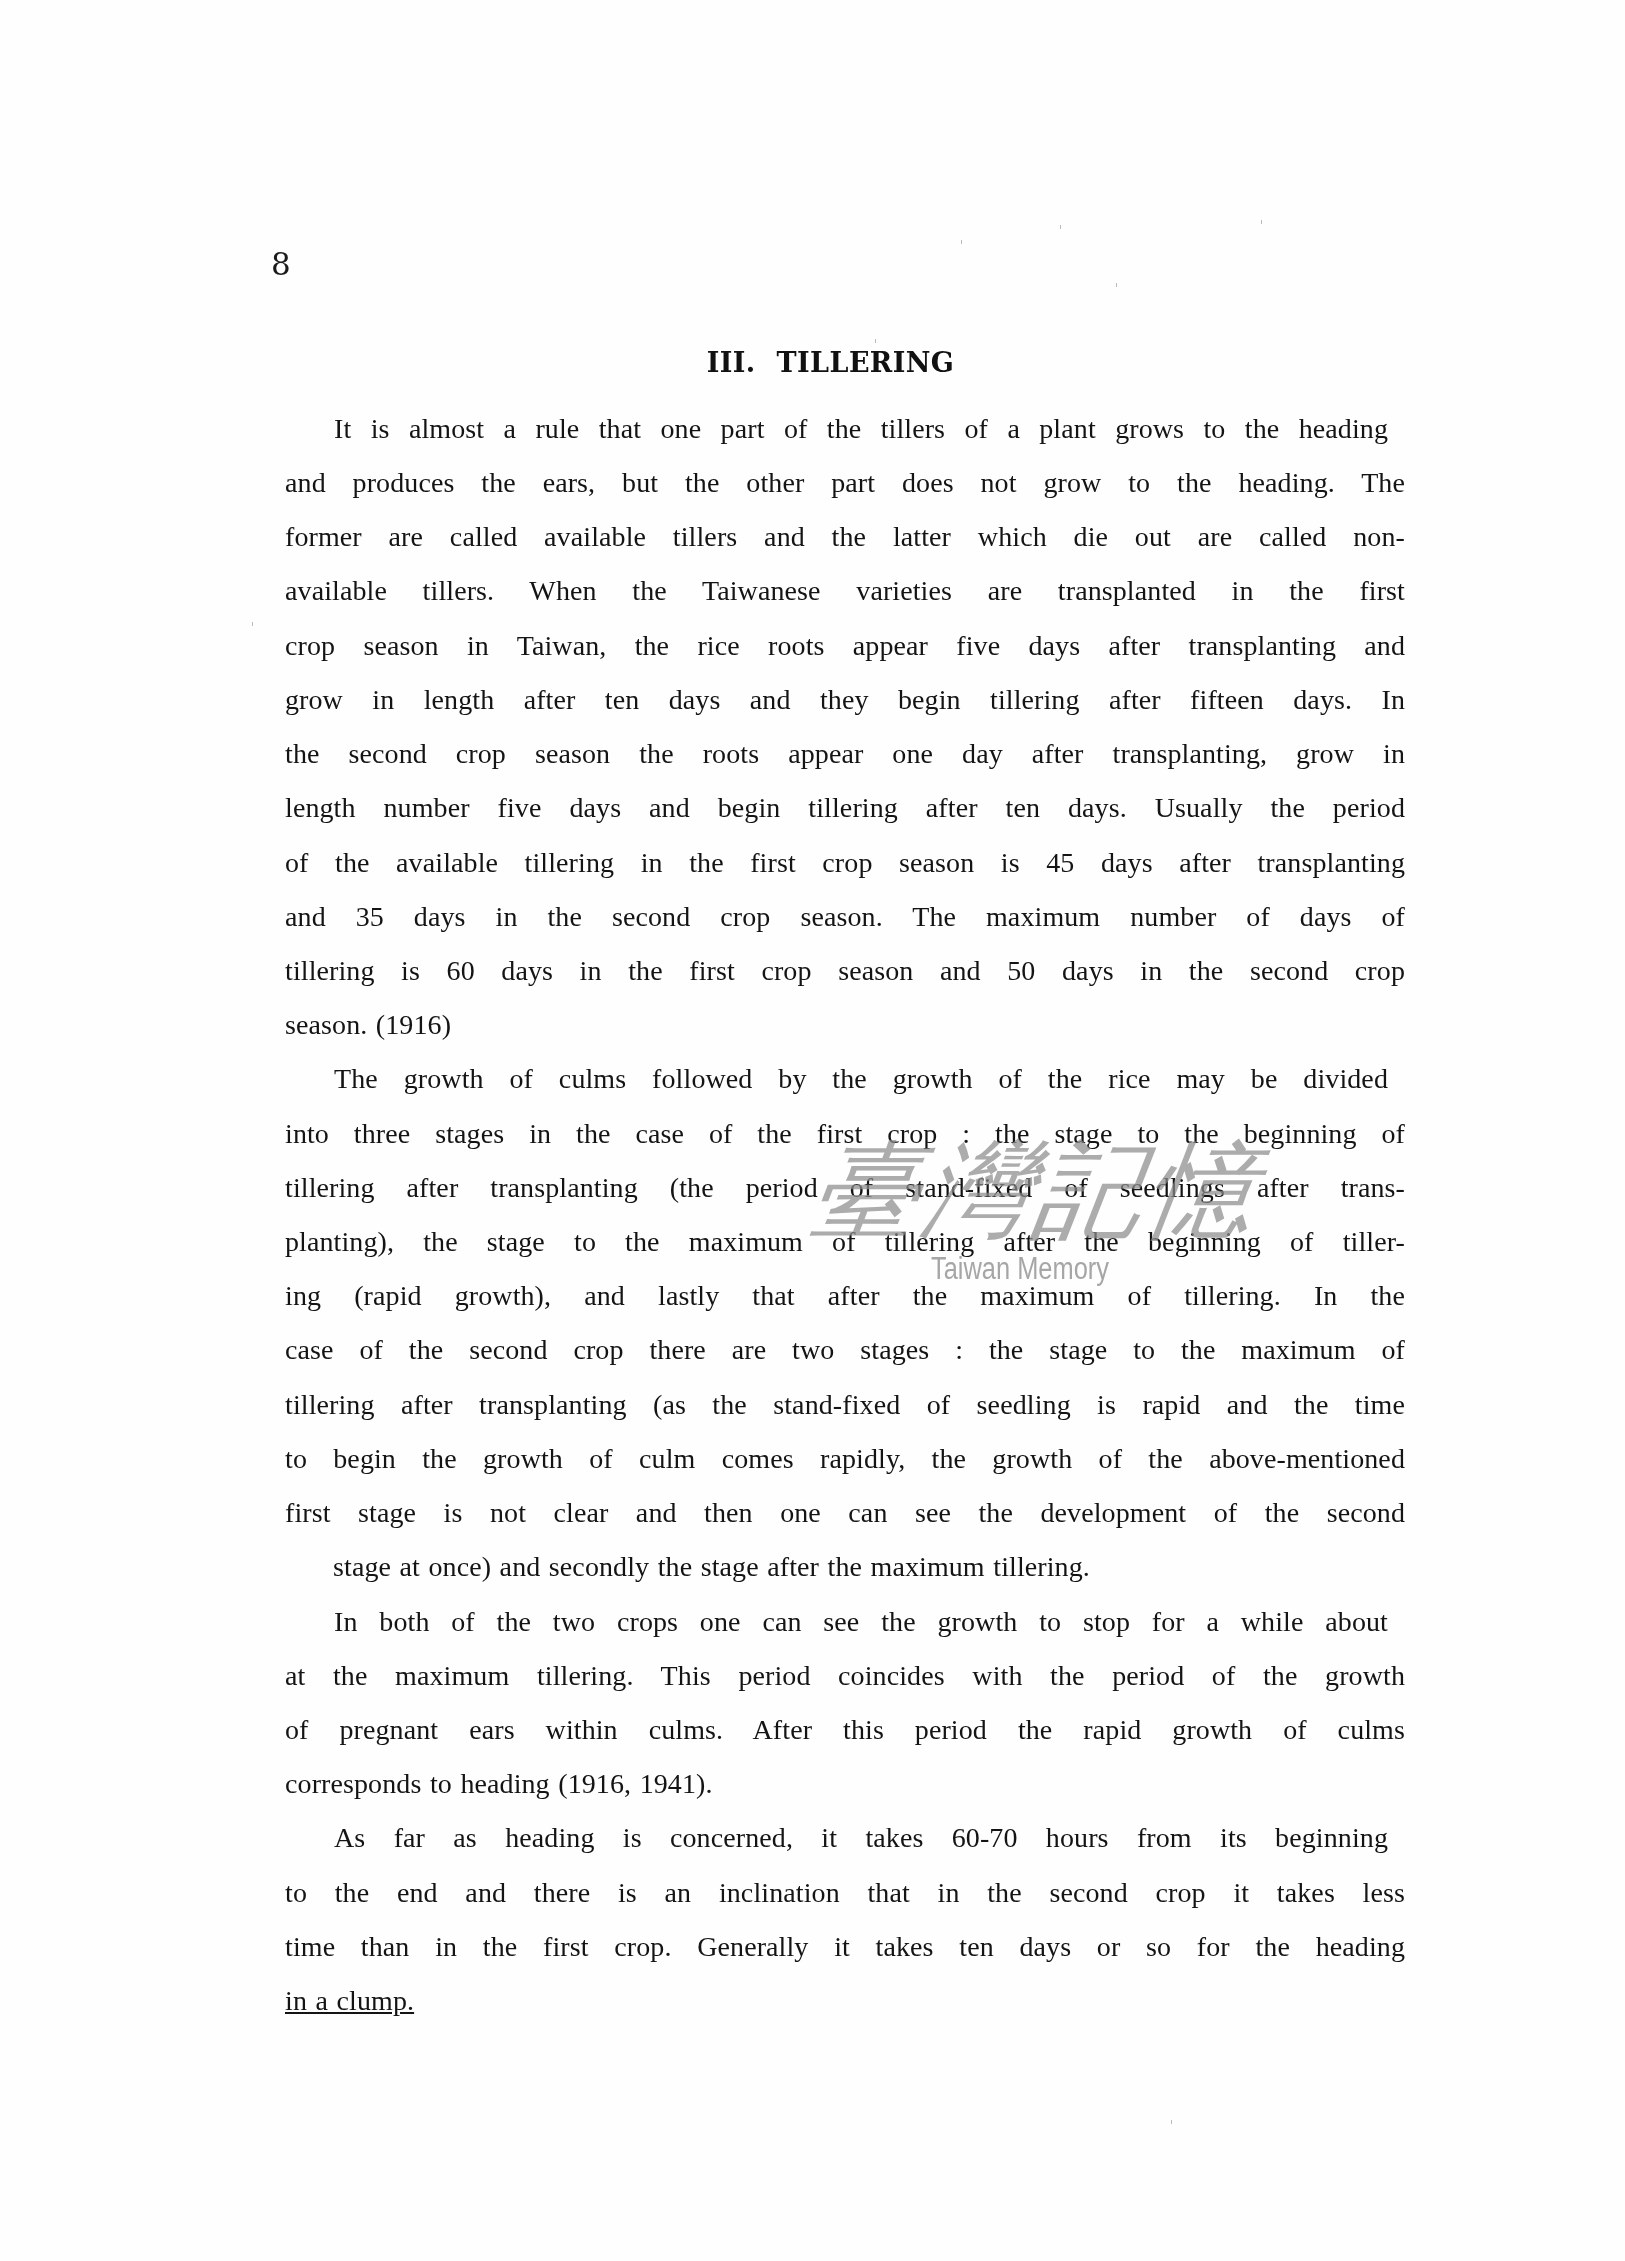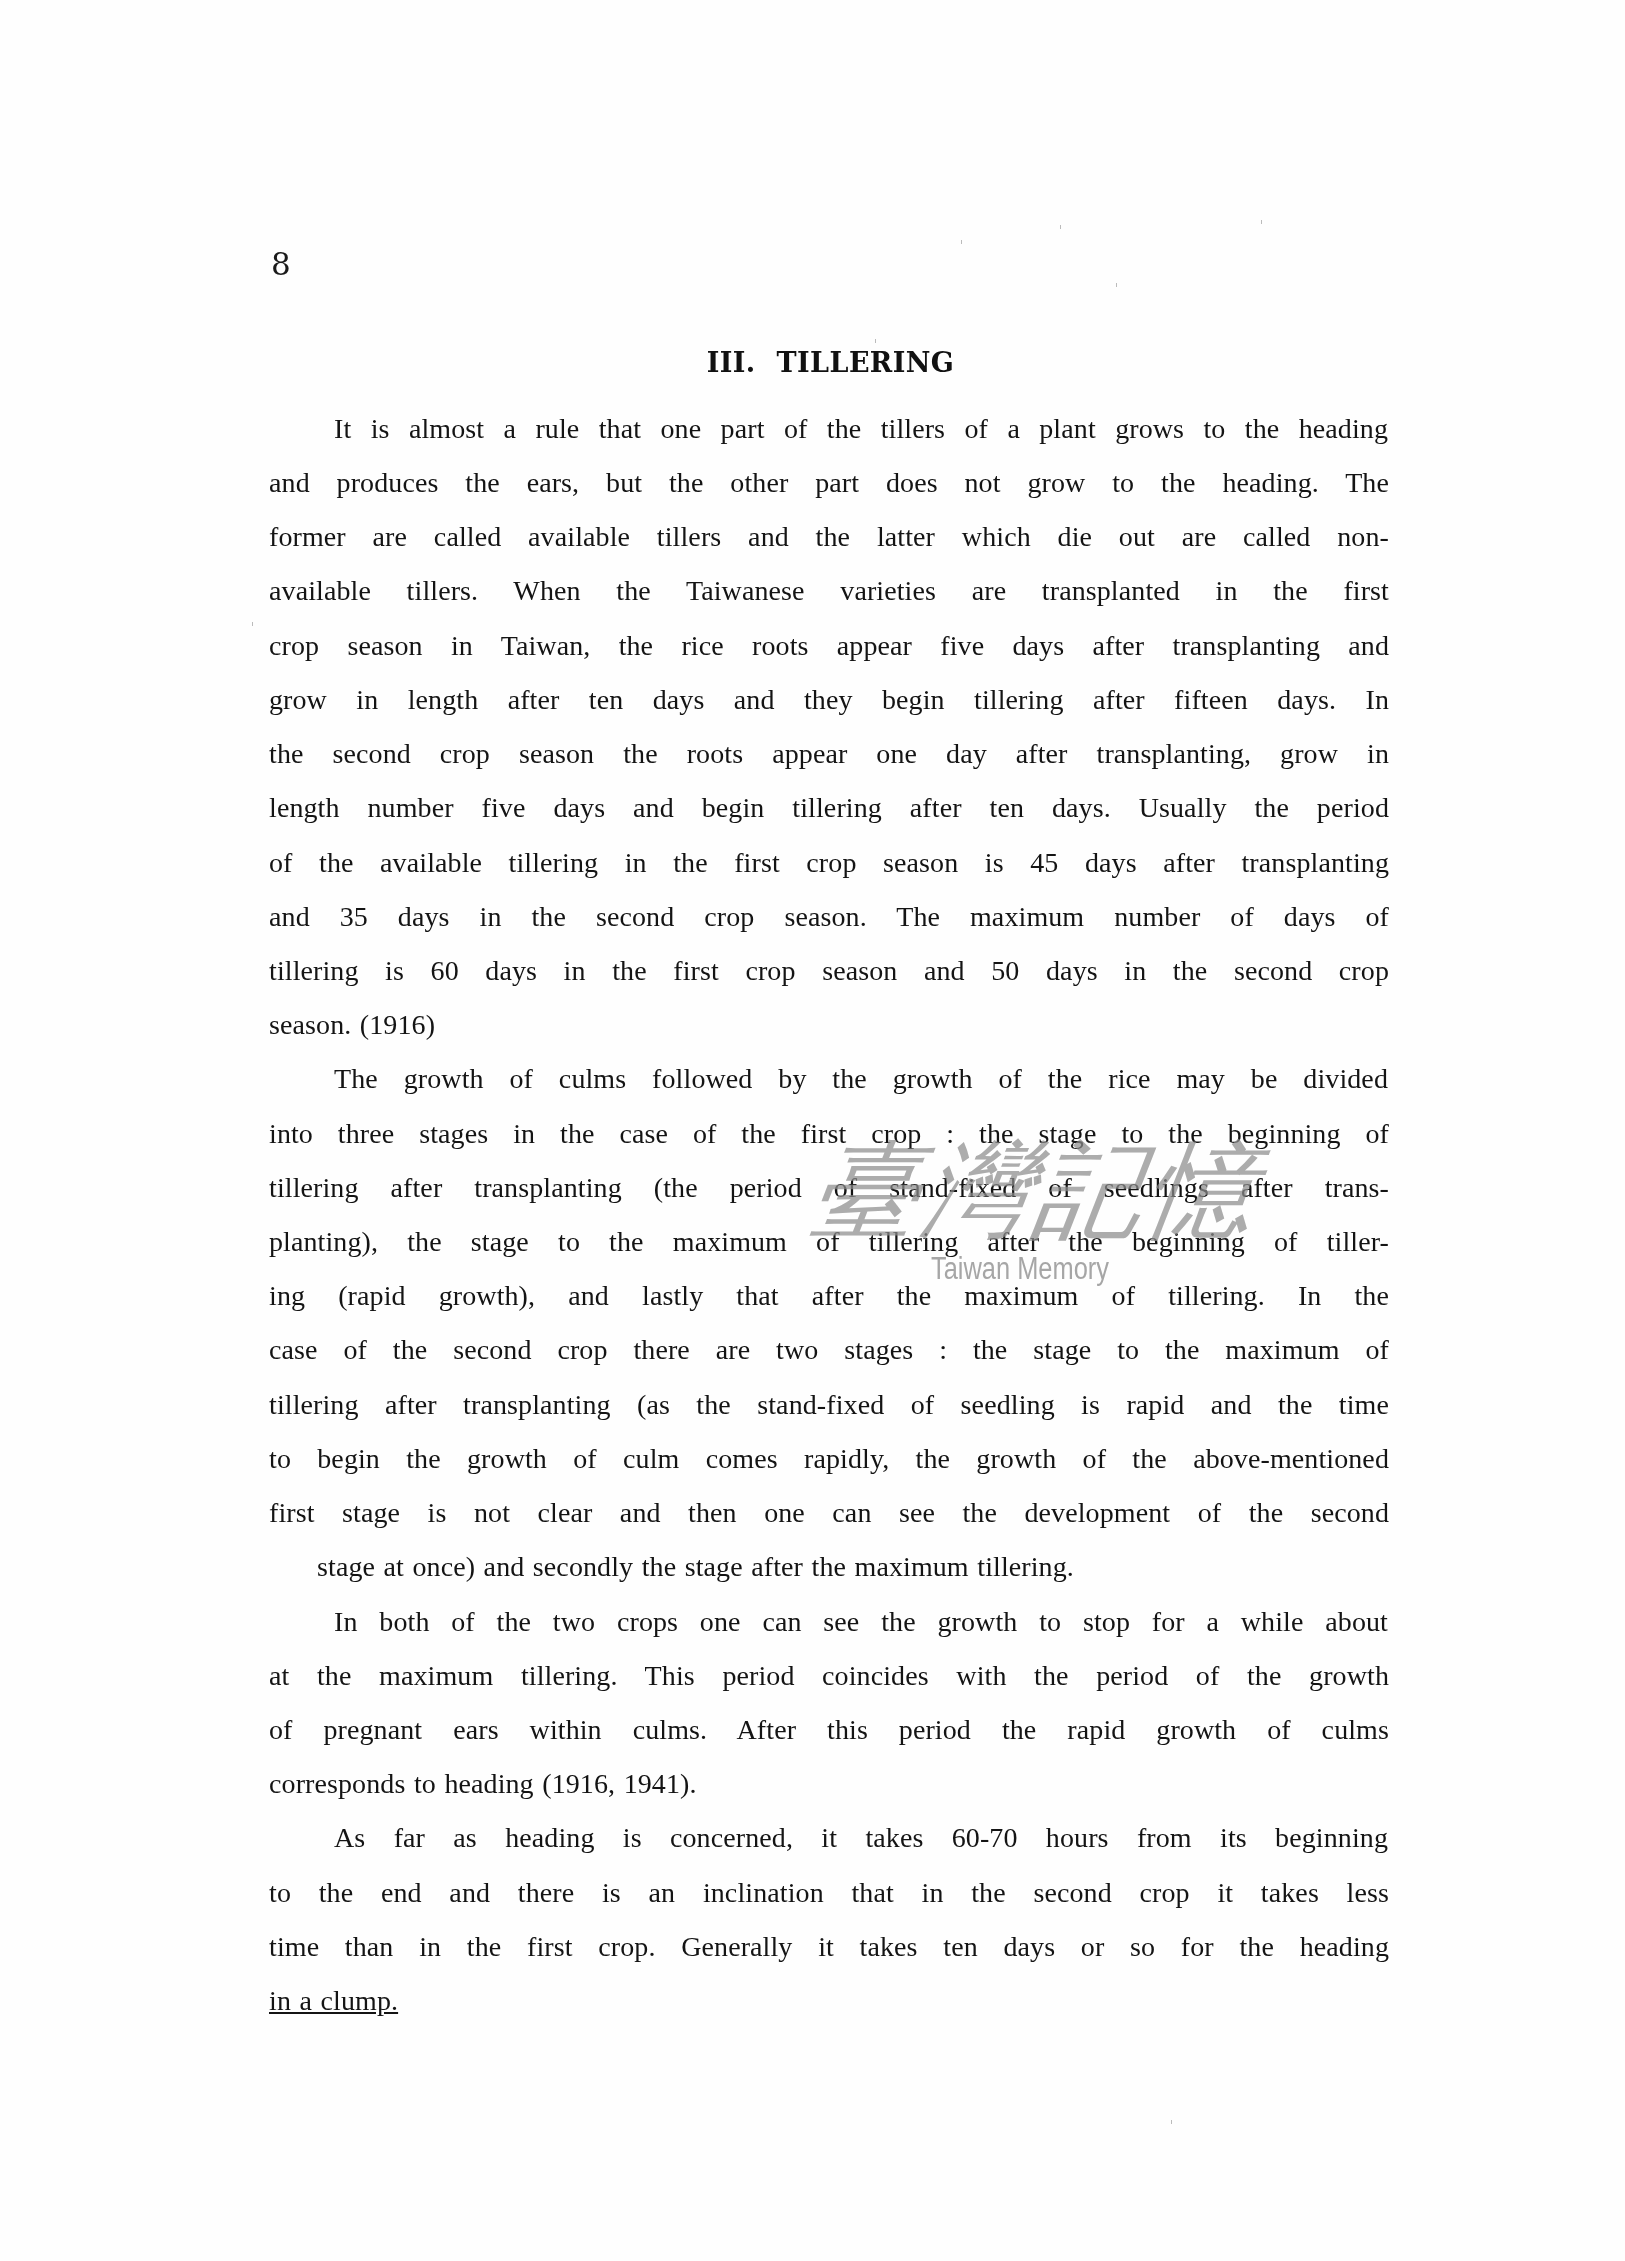--- a/index.html
+++ b/index.html
@@ -16,21 +16,21 @@
     }
     .heading {
       position: absolute; left: 0; width: 1661px; top: 346px;
       text-align: center; font-weight: bold;
       font-size: 27px; line-height: 34px; letter-spacing: 0.4px;
       font-family: "DejaVu Serif", "Liberation Serif", serif;
       color: #111;
     }
     .heading .num { margin-right: 21px; }
     .line {
-      position: absolute; left: 269px; width: 1120px;
+      position: absolute; left: 285px; width: 1120px;
       font-size: 28px; line-height: 37px; height: 37px;
       white-space: nowrap; overflow: visible;
       text-align: justify; text-align-last: justify;
       font-family: "Liberation Serif", "DejaVu Serif", serif;
       letter-spacing: 0.1px; word-spacing: 1.4px;
     }
     .line.indent { left: 334px; width: 1054px; }
     .line.last { text-align-last: left; }
     .watermark {
       position: absolute; pointer-events: none;

